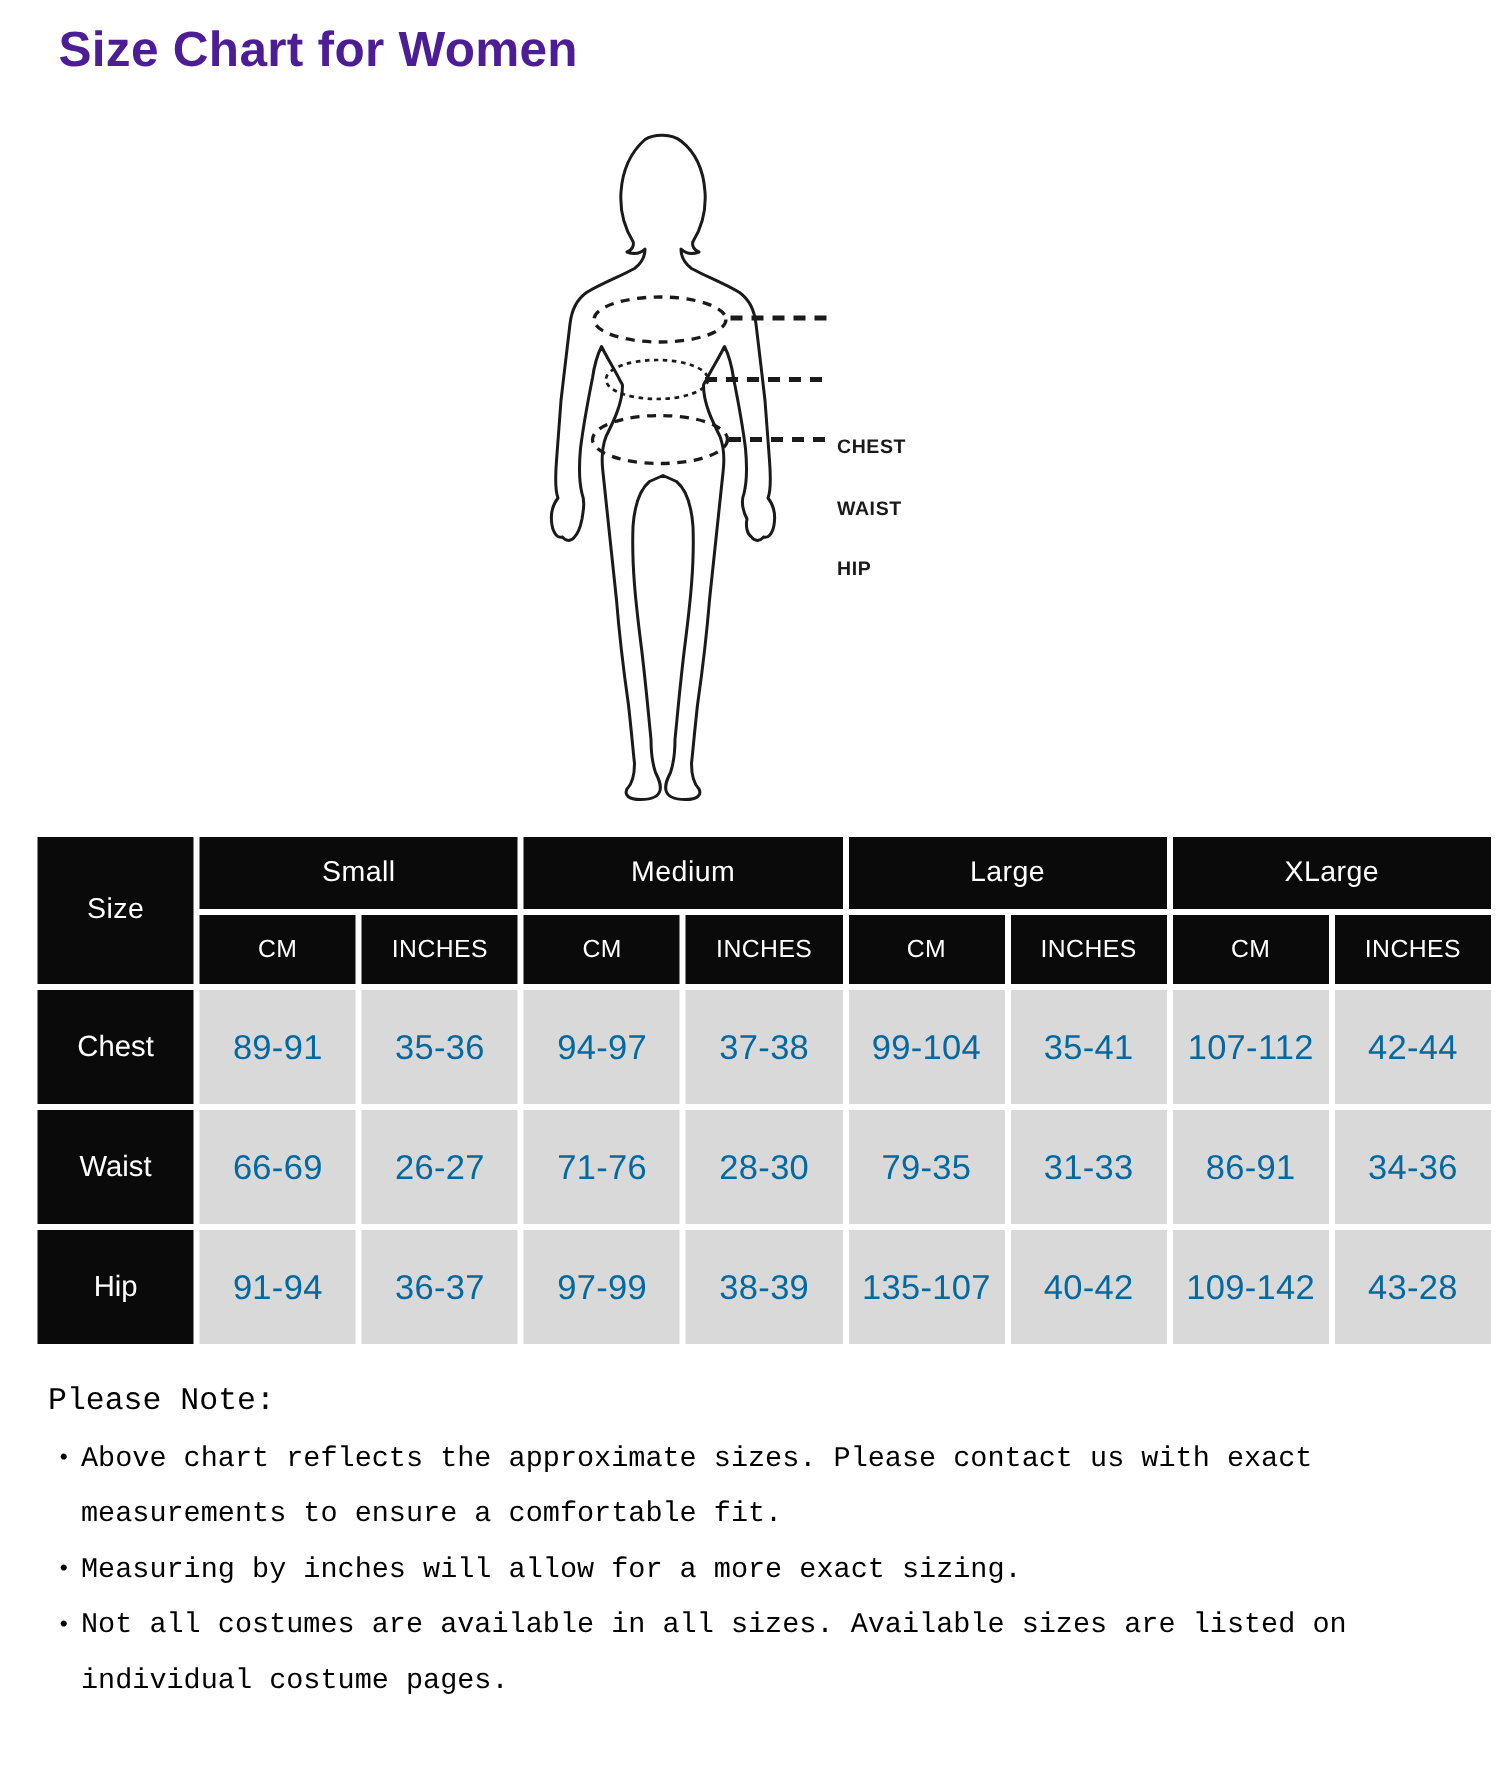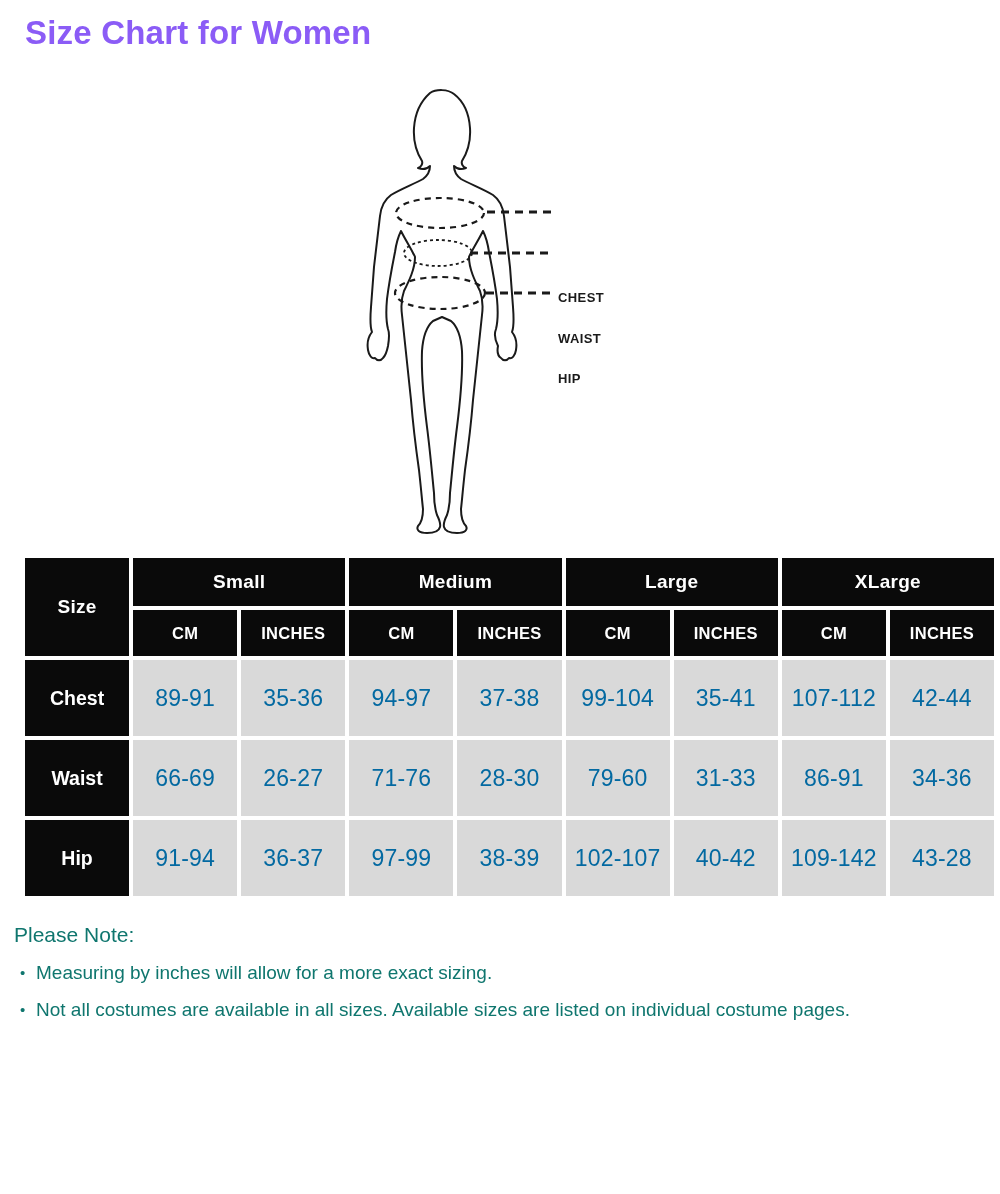--- a/index.html
+++ b/index.html
@@ -12,26 +12,26 @@
     position: relative;
     width: 1000px;
     height: 1194px;
     background: #ffffff;
     overflow: hidden;
   }
 
   
   .page-title {
     position: absolute;
-    left: 25px;
+    left: 39px;
     top: 14px;
     font-size: 33px;
     font-weight: bold;
     letter-spacing: 0.2px;
-    color: #8b5cf6;
+    color: #4c1d95;
   }
 
   
   .figure-area {
     position: absolute;
     left: 0;
     top: 85px;
     width: 1000px;
     height: 460px;
   }
@@ -60,41 +60,42 @@
     border-spacing: 4px;
   }
   .size-table th, .size-table td {
     text-align: center;
     vertical-align: middle;
     overflow: hidden;
   }
   .size-table .hdr {
     background: #0a0a0a;
     color: #ffffff;
-    font-weight: bold;
+    font-weight: normal;
   }
   .size-table .group-row th { height: 48px; font-size: 19px; letter-spacing: 0.3px; }
   .size-table .unit-row th  { height: 46px; font-size: 16.5px; letter-spacing: 0.3px; }
   .size-table .corner { font-size: 20px; }
   .size-table .row-label { font-size: 19.5px; }
   .size-table td.val {
     background: #d9d9d9;
     color: #0369a1;
     font-size: 23px;
     height: 76px;
     letter-spacing: 0.2px;
   }
 
   
   .notes {
     position: absolute;
-    left: 14px;
+    left: 32px;
     top: 916px;
     width: 956px;
-    color: #0f766e;
+    color: #000000;
+    font-family: Liberation Mono, monospace;
   }
   .notes-heading {
     font-size: 21px;
     line-height: 38px;
     font-weight: normal;
   }
   .note-item {
     position: relative;
     padding-left: 22px;
     font-size: 19px;
@@ -197,40 +198,41 @@
       <td class="val">35-41</td>
       <td class="val">107-112</td>
       <td class="val">42-44</td>
     </tr>
     <tr>
       <th class="hdr row-label">Waist</th>
       <td class="val">66-69</td>
       <td class="val">26-27</td>
       <td class="val">71-76</td>
       <td class="val">28-30</td>
-      <td class="val">79-60</td>
+      <td class="val">79-35</td>
       <td class="val">31-33</td>
       <td class="val">86-91</td>
       <td class="val">34-36</td>
     </tr>
     <tr>
       <th class="hdr row-label">Hip</th>
       <td class="val">91-94</td>
       <td class="val">36-37</td>
       <td class="val">97-99</td>
       <td class="val">38-39</td>
-      <td class="val">102-107</td>
+      <td class="val">135-107</td>
       <td class="val">40-42</td>
       <td class="val">109-142</td>
       <td class="val">43-28</td>
     </tr>
   </tbody>
     </table>
 
   <div class="notes">
     <div class="notes-heading">Please Note:</div>
     <ul>
+      <li class="note-item">Above chart reflects the approximate sizes. Please contact us with exact measurements to ensure a comfortable fit.</li>
       <li class="note-item">Measuring by inches will allow for a more exact sizing.</li>
       <li class="note-item">Not all costumes are available in all sizes. Available sizes are listed on individual costume pages.</li>
     </ul>
   </div>
 
 </div>
 
 </body></html>

